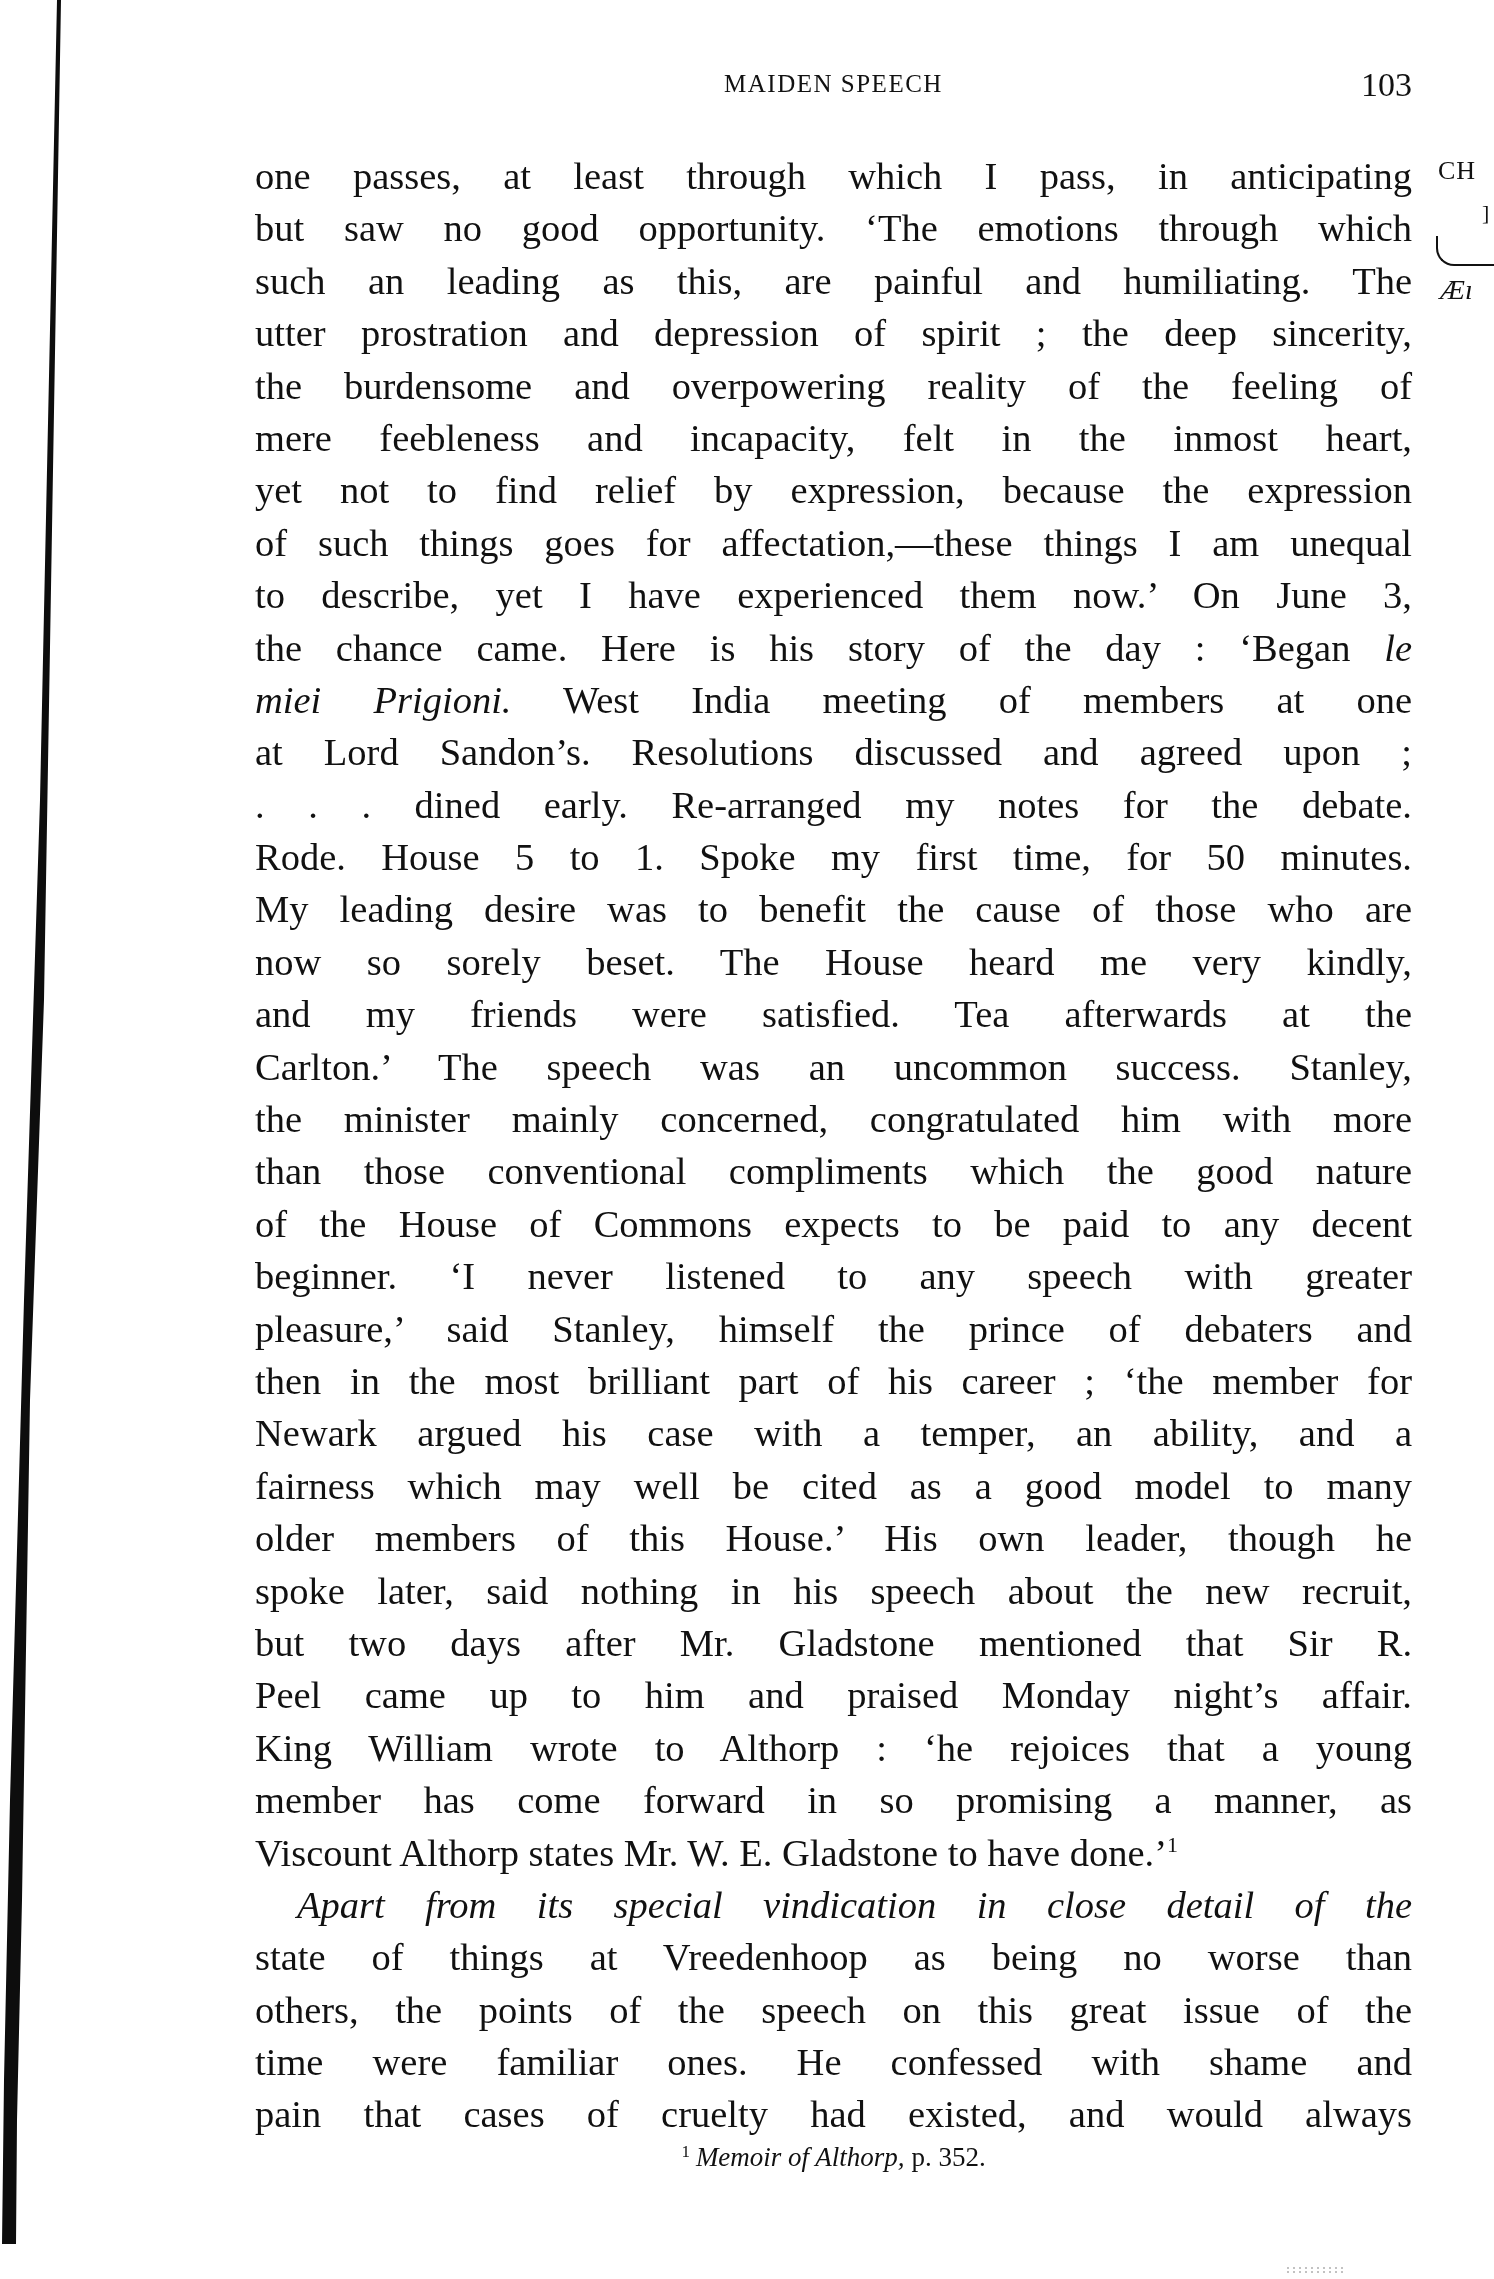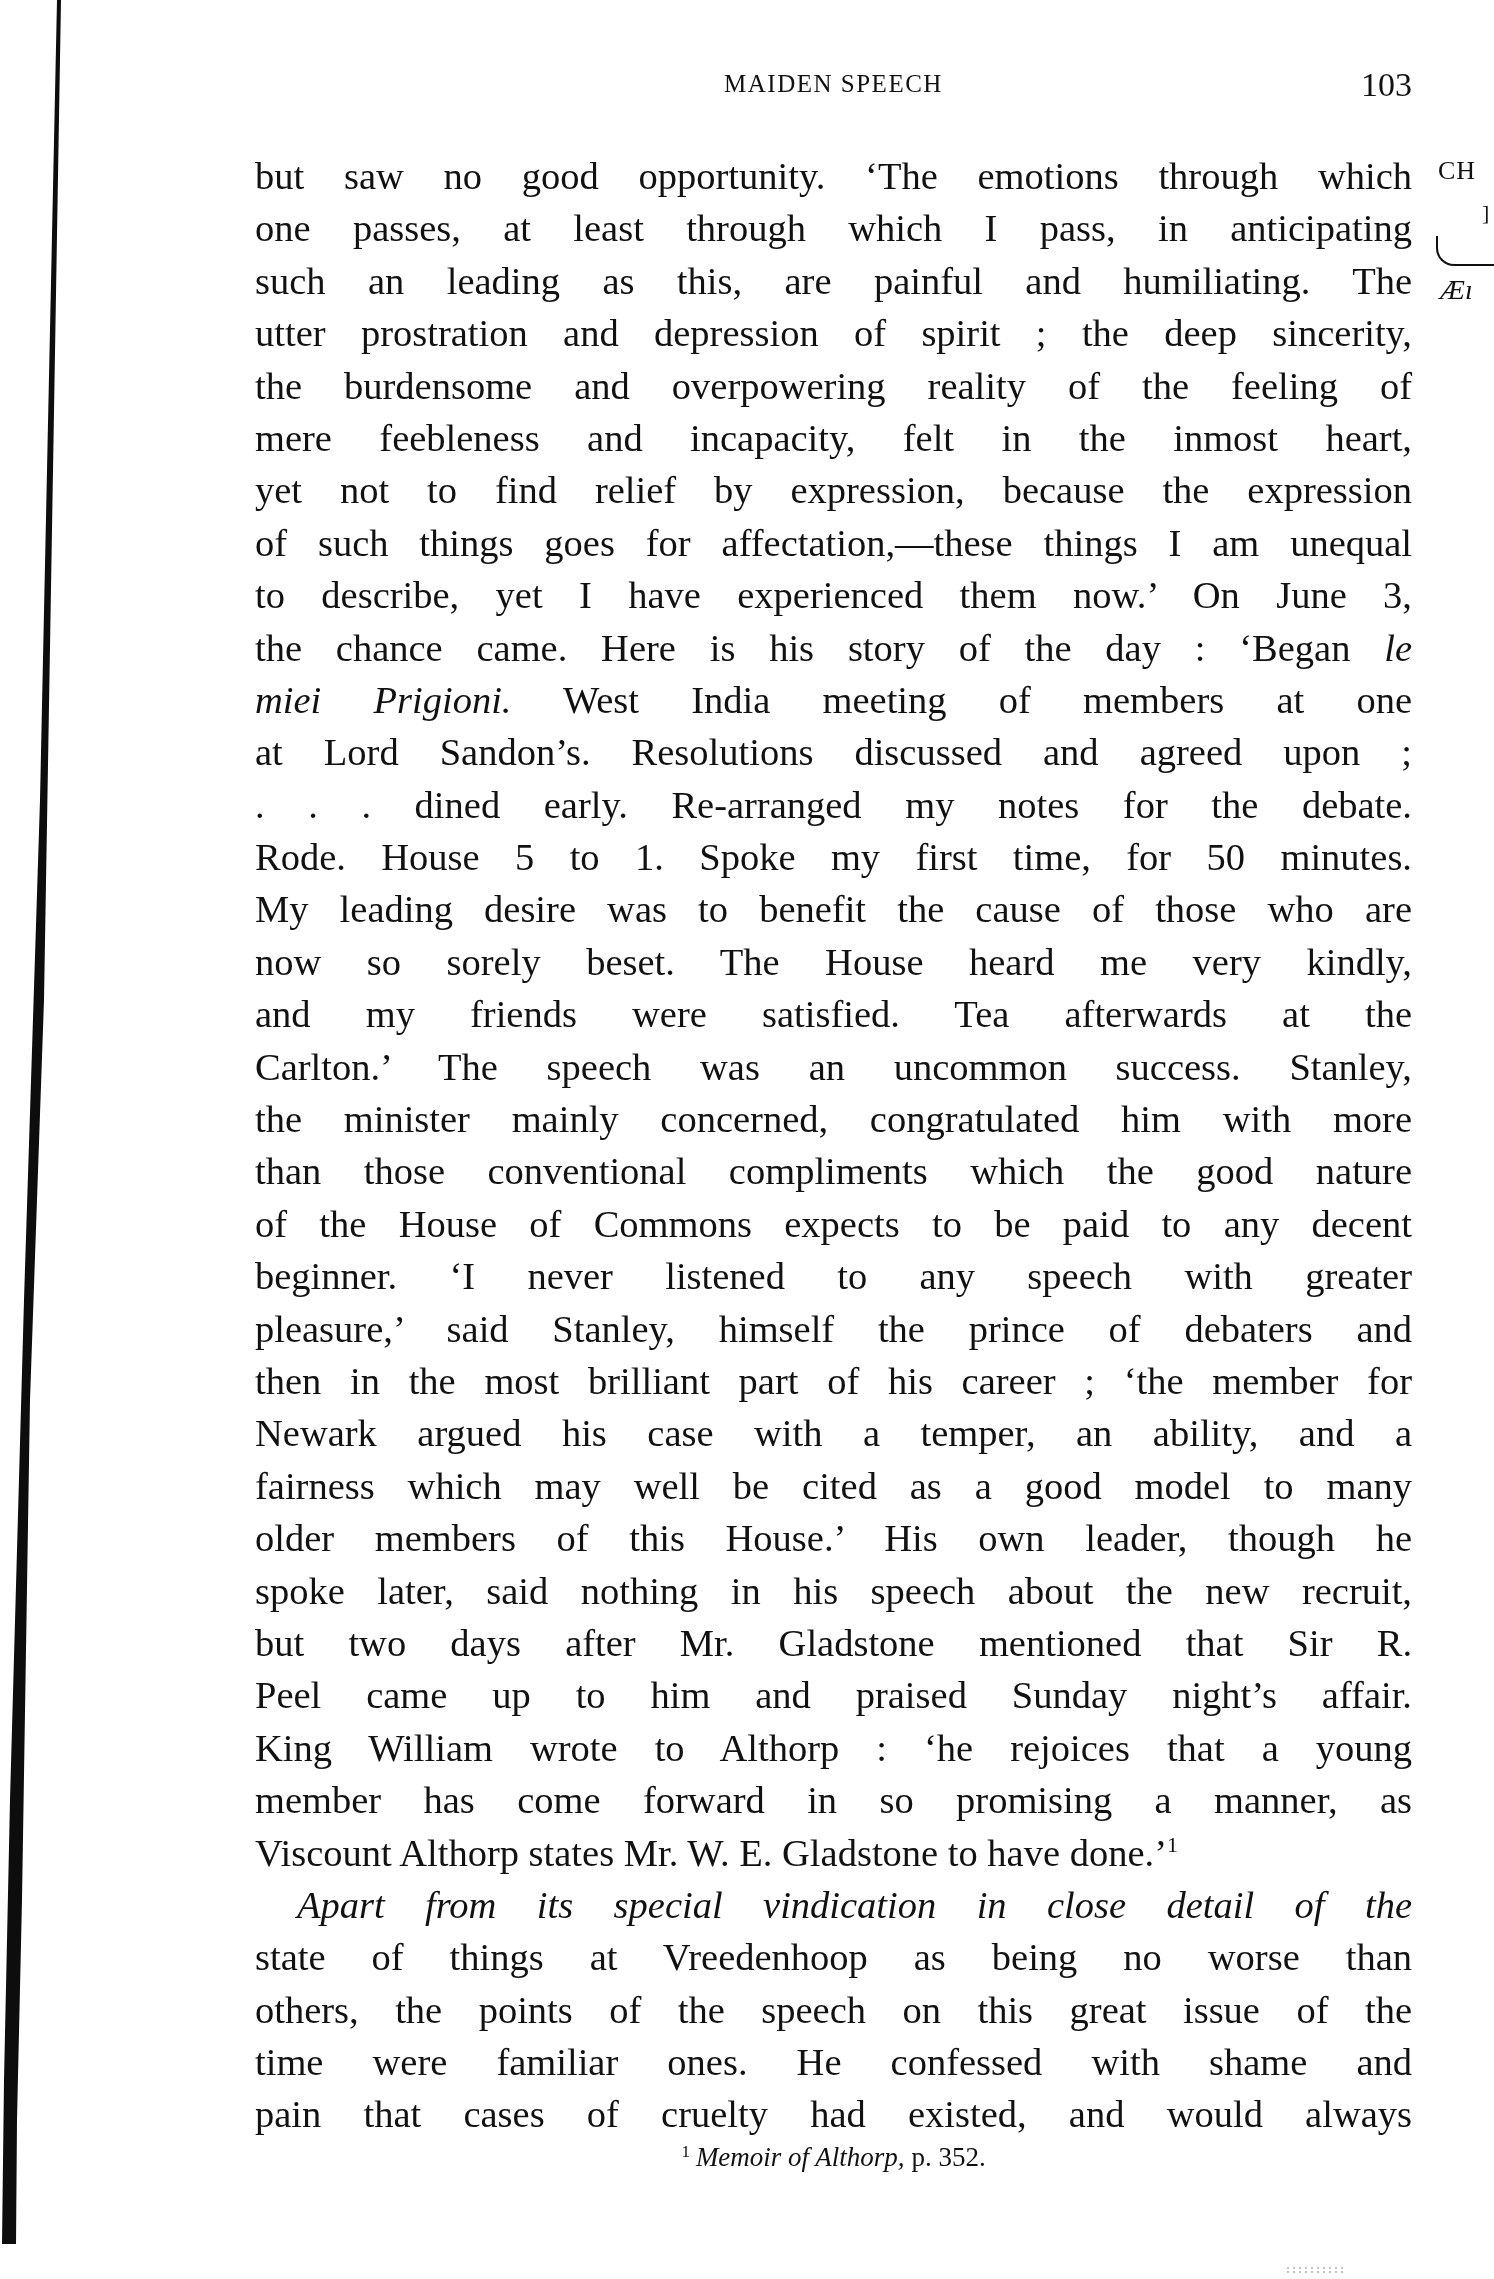--- a/index.html
+++ b/index.html
@@ -150,22 +150,22 @@
 <svg class="scan-edge" viewBox="0 0 70 2279" width="70" height="2279">
   <polygon points="57,0 61,0 44,1000 30,1400 22,1900 17,2120 16,2244 2,2244 4,2080 10,1800 24,1300 40,800" fill="#0d0d0d"></polygon>
 </svg>
 
 <div class="running-head">
   <div class="running-title">Maiden Speech</div>
   <div class="page-number">103</div>
 </div>
 
 <div class="body-text">
+  <span class="line">one passes, at least through which I pass, in anticipating</span>
   <span class="line">but saw no good opportunity.  ‘The emotions through which</span>
-  <span class="line">one passes, at least through which I pass, in anticipating</span>
   <span class="line">such an leading as this, are painful and humiliating.  The</span>
   <span class="line">utter prostration and depression of spirit ; the deep sincerity,</span>
   <span class="line">the burdensome and overpowering reality of the feeling of</span>
   <span class="line">mere feebleness and incapacity, felt in the inmost heart,</span>
   <span class="line">yet not to find relief by expression, because the expression</span>
   <span class="line">of such things goes for affectation,—these things I am unequal</span>
   <span class="line">to describe, yet I have experienced them now.’  On June 3,</span>
   <span class="line"><span>the chance came.  Here is his story of the day : ‘Began </span><em>le</em></span>
   <span class="line"><em>miei Prigioni.</em><span>  West India meeting of members at one</span></span>
   <span class="line">at Lord Sandon’s.  Resolutions discussed and agreed upon ;</span>
@@ -179,21 +179,21 @@
   <span class="line">than those conventional compliments which the good nature</span>
   <span class="line">of the House of Commons expects to be paid to any decent</span>
   <span class="line">beginner.  ‘I never listened to any speech with greater</span>
   <span class="line">pleasure,’ said Stanley, himself the prince of debaters and</span>
   <span class="line">then in the most brilliant part of his career ; ‘the member for</span>
   <span class="line">Newark argued his case with a temper, an ability, and a</span>
   <span class="line">fairness which may well be cited as a good model to many</span>
   <span class="line">older members of this House.’  His own leader, though he</span>
   <span class="line">spoke later, said nothing in his speech about the new recruit,</span>
   <span class="line">but two days after Mr. Gladstone mentioned that Sir R.</span>
-  <span class="line">Peel came up to him and praised Sunday night’s affair.</span>
+  <span class="line">Peel came up to him and praised Monday night’s affair.</span>
   <span class="line">King William wrote to Althorp : ‘he rejoices that a young</span>
   <span class="line">member has come forward in so promising a manner, as</span>
   <span class="line last"><span>Viscount Althorp states Mr. W. E. Gladstone to have done.’</span><sup class="fn-mark">1</sup></span>
   <span class="line indent">Apart from its special vindication in close detail of the</span>
   <span class="line">state of things at Vreedenhoop as being no worse than</span>
   <span class="line">others, the points of the speech on this great issue of the</span>
   <span class="line">time were familiar ones.  He confessed with shame and</span>
   <span class="line">pain that cases of cruelty had existed, and would always</span>
 </div>
 

